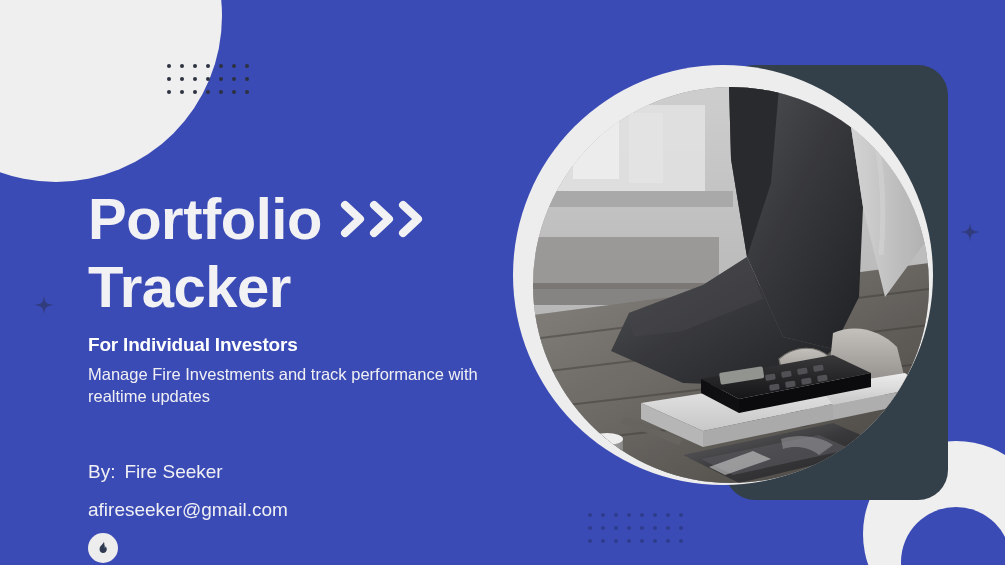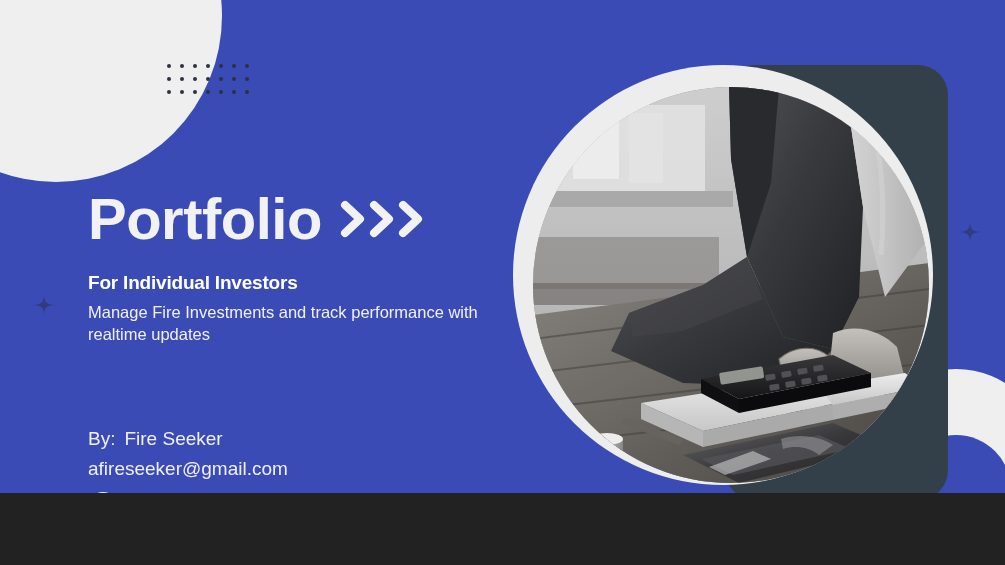--- a/index.html
+++ b/index.html
@@ -3,21 +3,21 @@
 <meta charset="utf-8">
 <style>
   html, body {
     margin: 0;
     padding: 0;
     background: #222;
   }
   .slide {
     position: relative;
     width: 1005px;
-    height: 493px;
+    height: 565px;
     overflow: hidden;
     background: #3B4BB5;
     font-family: "Liberation Sans", sans-serif;
     -webkit-font-smoothing: antialiased;
   }
 
   
   .corner-circle-tl {
     position: absolute;
     left: -110px;
@@ -135,47 +135,47 @@
     font-size: 58px;
     font-weight: bold;
     line-height: 1.0;
     letter-spacing: -0.5px;
   }
   .title-line.second { margin-top: 10px; }
   .chev-group { display: flex; align-items: center; gap: 3px; }
   .chev-group svg { display: block; }
 
   .eyebrow {
-    margin-top: 24px;
+    margin-top: 18px;
     color: #FFFFFF;
     font-size: 19px;
     font-weight: bold;
     letter-spacing: -0.2px;
   }
   .lede {
     margin-top: 7px;
     color: #F0F0F4;
     font-size: 16.5px;
     line-height: 1.35;
     max-width: 390px;
     font-weight: normal;
   }
 
   .byline {
-    margin-top: 82px;
+    margin-top: 53px;
     color: #F0F0F4;
     font-size: 19px;
     display: flex;
     align-items: baseline;
     gap: 9px;
   }
   .byline .label { font-weight: normal; }
   .byline .name  { font-weight: normal; }
   .email {
-    margin-top: 8px;
+    margin-top: 16px;
     color: #F0F0F4;
     font-size: 19px;
     font-weight: normal;
   }
   .brand-badge {
     margin-top: 12px;
     width: 30px;
     height: 30px;
     border-radius: 50%;
     background: #EDEDEE;
@@ -401,20 +401,23 @@
         </svg>
         <svg width="26" height="40" viewBox="0 0 26 40">
           <path d="M5 6 L20 20 L5 34" stroke="#F2F2F4" stroke-width="8" fill="none" stroke-linecap="round" stroke-linejoin="round"></path>
         </svg>
         <svg width="26" height="40" viewBox="0 0 26 40">
           <path d="M5 6 L20 20 L5 34" stroke="#F2F2F4" stroke-width="8" fill="none" stroke-linecap="round" stroke-linejoin="round"></path>
         </svg>
       </span>
     </div>
 
+    <div class="title-line second">
+      <span>Tracker</span>
+    </div>
 
     <div class="eyebrow">For Individual Investors</div>
     <div class="lede">Manage Fire Investments and track performance with realtime updates</div>
 
     <div class="byline">
       <span class="label">By:</span>
       <span class="name">Fire Seeker</span>
     </div>
     <div class="email">afireseeker@gmail.com</div>
 

